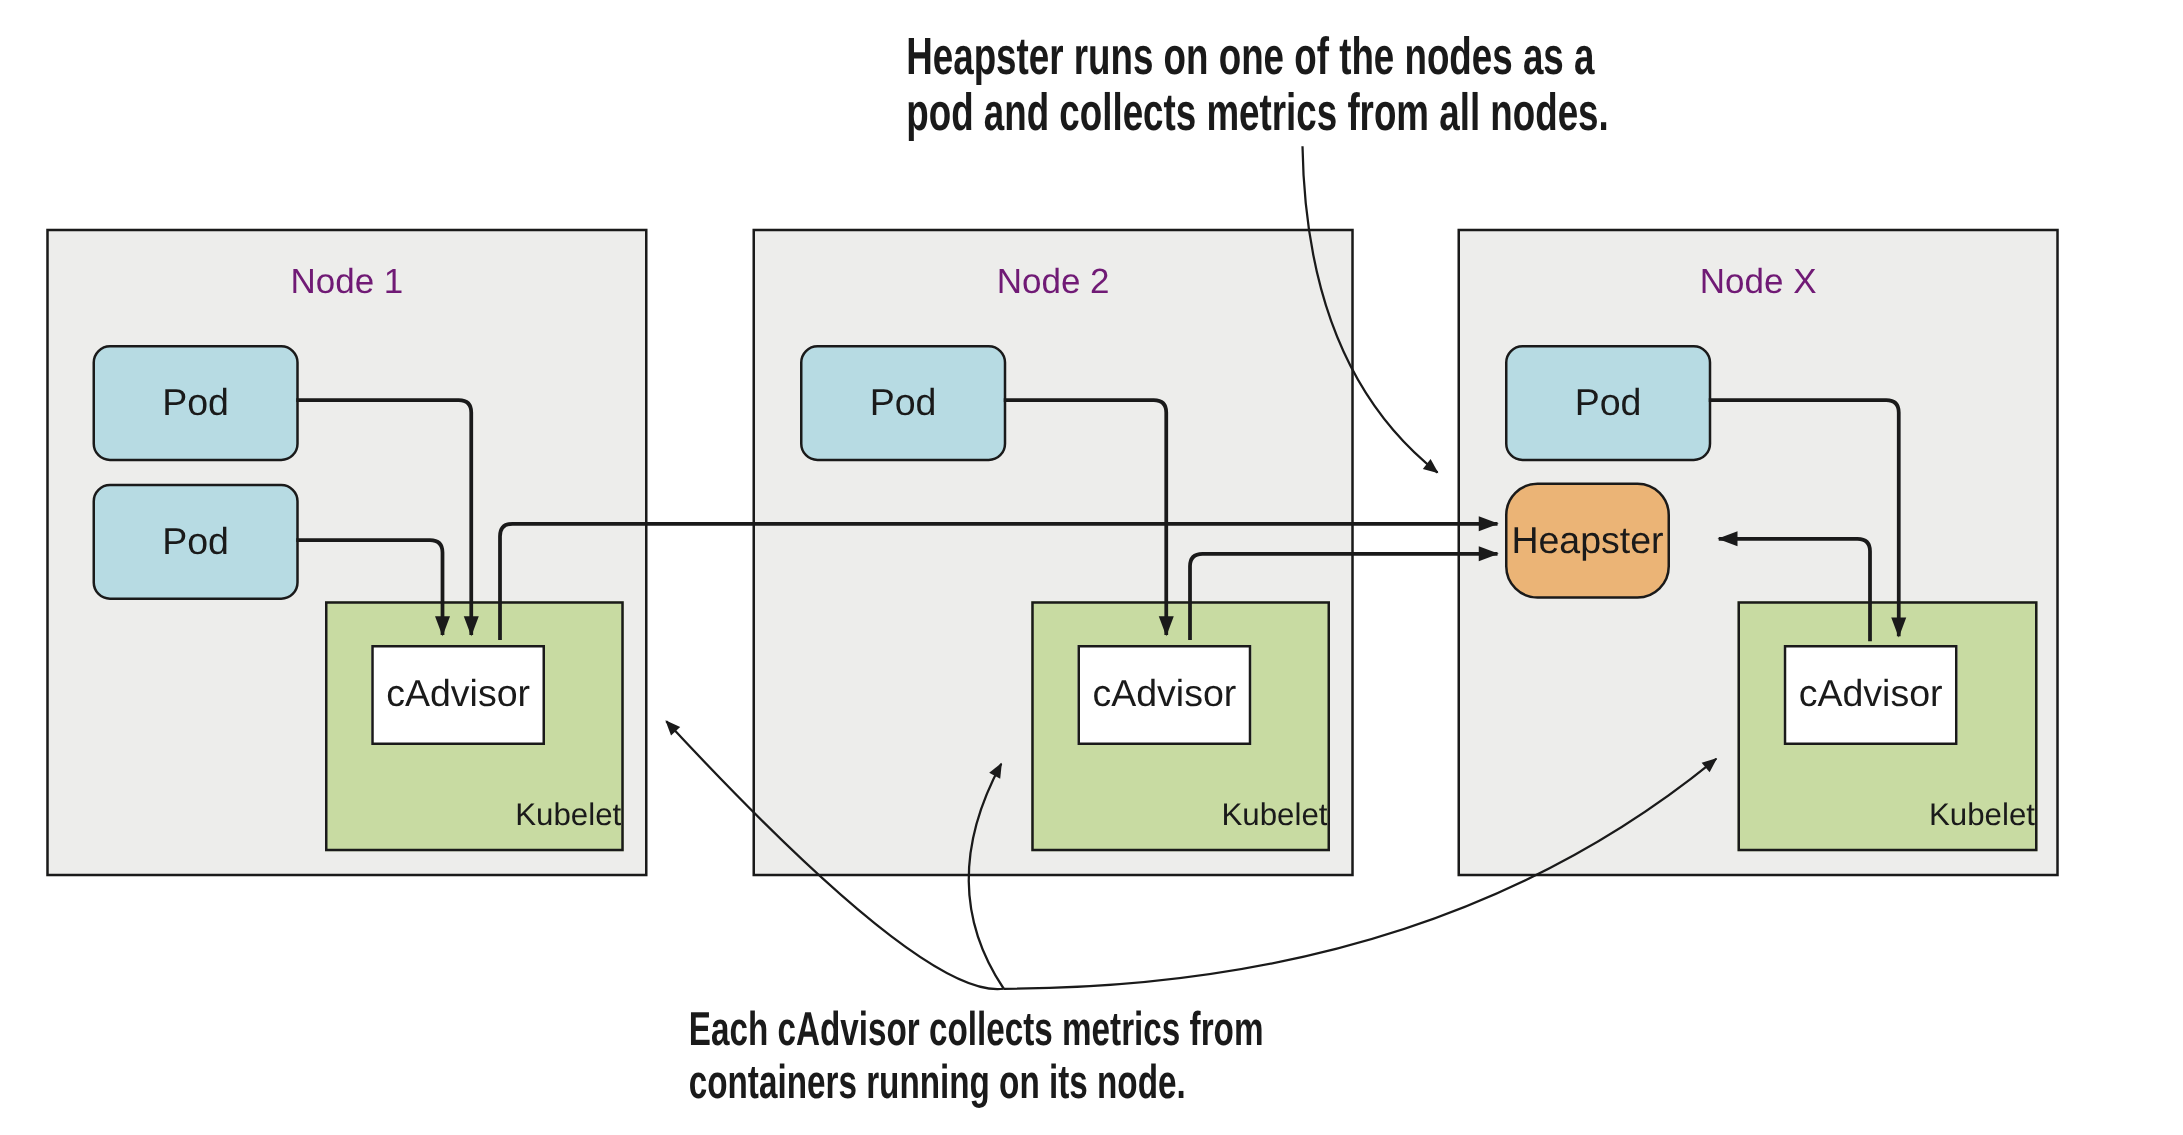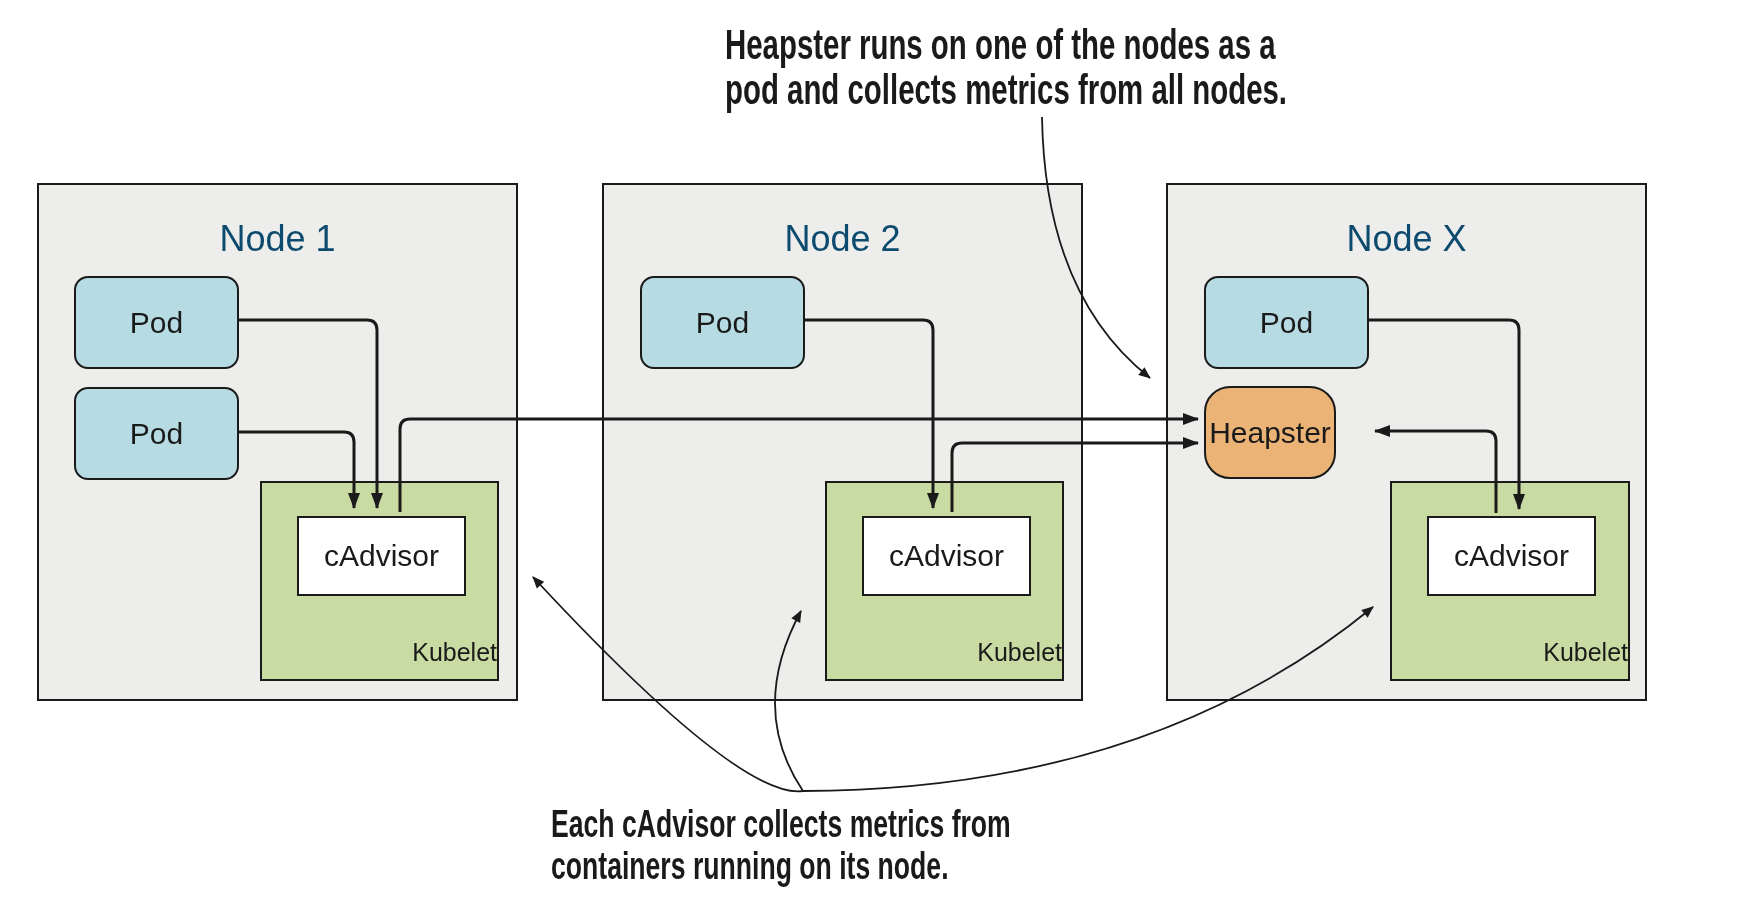--- a/index.html
+++ b/index.html
@@ -6,41 +6,41 @@
   .canvas{
     position:relative;width:1746px;height:908px;background:#fff;overflow:hidden;
     font-family:"Liberation Sans",sans-serif;color:#1a1a1a;
   }
   .node{
     position:absolute;top:183px;width:481px;height:518px;
     background:var(--node-fill,#EDEDEB);border:2.5px solid var(--border,#1A1A1A);
     box-sizing:border-box;
   }
   .node-title{
-    margin-top:36px;text-align:center;font-size:36px;line-height:36px;color:#0c4a6e;
+    margin-top:22px;text-align:center;font-size:28px;line-height:36px;color:#701a75;
   }
   .pod{
     position:absolute;width:165px;height:93px;border-radius:14px;
     background:var(--pod-fill,#B7DBE3);border:2.5px solid var(--border,#1A1A1A);
     box-sizing:border-box;display:flex;align-items:center;justify-content:center;
     font-size:30px;
   }
   .heapster{
     position:absolute;left:36px;top:201px;width:132px;height:93px;border-radius:26px;
     background:var(--heapster-fill,#EBB476);border:2.5px solid var(--border,#1A1A1A);
     box-sizing:border-box;display:flex;align-items:center;justify-content:center;
     font-size:30px;
   }
   .kubelet{
     position:absolute;top:296px;width:239px;height:200px;
     background:var(--kubelet-fill,#C8DBA2);border:2.5px solid var(--border,#1A1A1A);
     box-sizing:border-box;
   }
   .cadvisor{
-    position:absolute;left:35px;top:33px;width:169px;height:80px;
+    position:absolute;left:35px;top:33px;width:139px;height:80px;
     background:var(--cadvisor-fill,#FFFFFF);border:2.5px solid var(--border,#1A1A1A);
     box-sizing:border-box;display:flex;align-items:center;justify-content:center;
     font-size:30px;
   }
   .kubelet-label{
     position:absolute;left:0;bottom:12px;width:100%;text-align:right;font-size:25px;
   }
   .annot{
     position:absolute;font-weight:bold;color:#1a1a1a;white-space:nowrap;
     transform:scaleX(0.70);transform-origin:left top;

